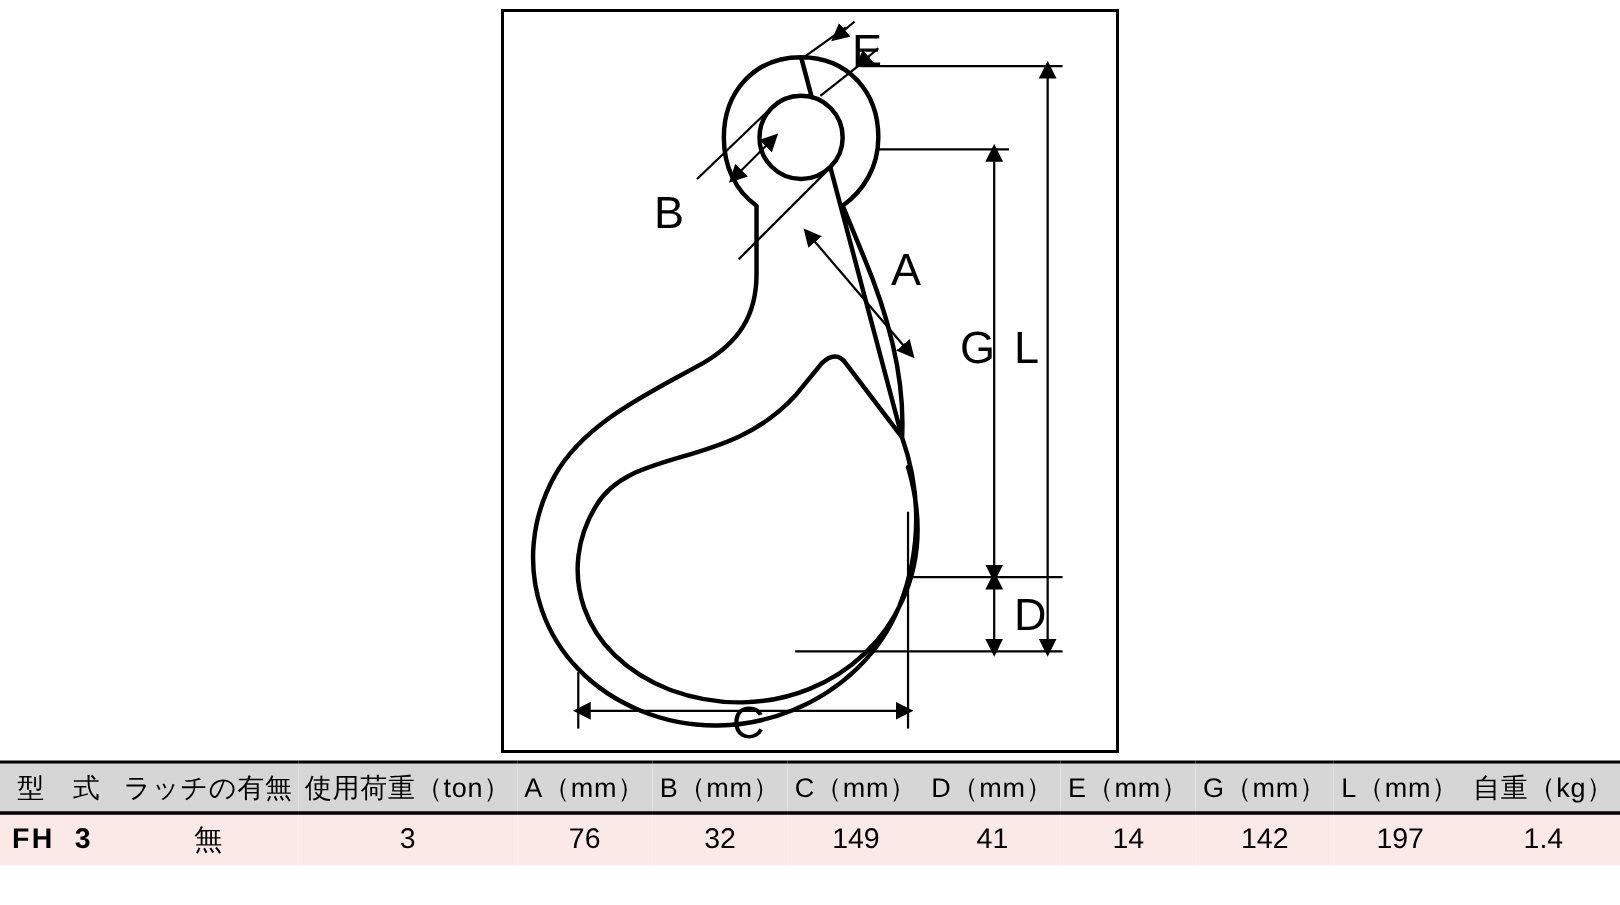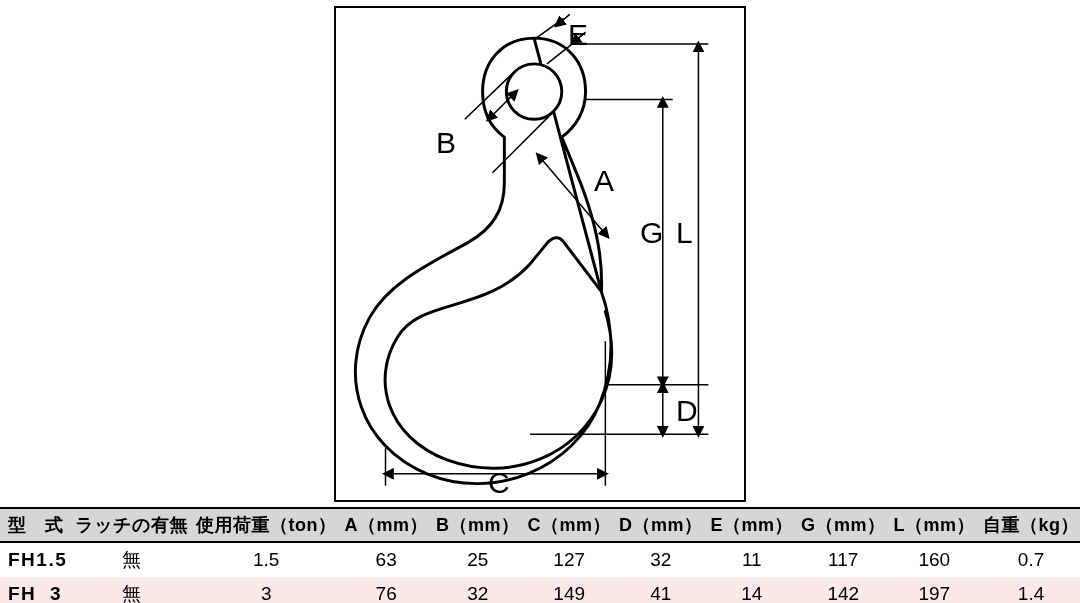--- a/index.html
+++ b/index.html
@@ -42,21 +42,21 @@
   }
 
   
   .spec-table {
     width: 100%;
     border-collapse: collapse;
     font-size: 18px;
   }
   .spec-table th {
     background: #d6d6d6;
-    font-weight: 700;
+    font-weight: 400;
     text-align: center;
     padding: 4px 4px;
     border-top: 2px solid #000;
     border-bottom: 2px solid #000;
     white-space: nowrap;
     letter-spacing: 0.5px;
   }
   .spec-table td {
     text-align: center;
     padding: 4px 4px;
@@ -188,33 +188,20 @@
         <th>B（mm）</th>
         <th>C（mm）</th>
         <th>D（mm）</th>
         <th>E（mm）</th>
         <th>G（mm）</th>
         <th>L（mm）</th>
         <th>自重（kg）</th>
       </tr>
     </thead>
     <tbody>
-      <tr class="row-odd">
-        <td>FH1.5</td>
-        <td>無</td>
-        <td>1.5</td>
-        <td>63</td>
-        <td>25</td>
-        <td>127</td>
-        <td>32</td>
-        <td>11</td>
-        <td>117</td>
-        <td>160</td>
-        <td>0.7</td>
-      </tr>
       <tr class="row-even">
         <td>FH  3</td>
         <td>無</td>
         <td>3</td>
         <td>76</td>
         <td>32</td>
         <td>149</td>
         <td>41</td>
         <td>14</td>
         <td>142</td>

